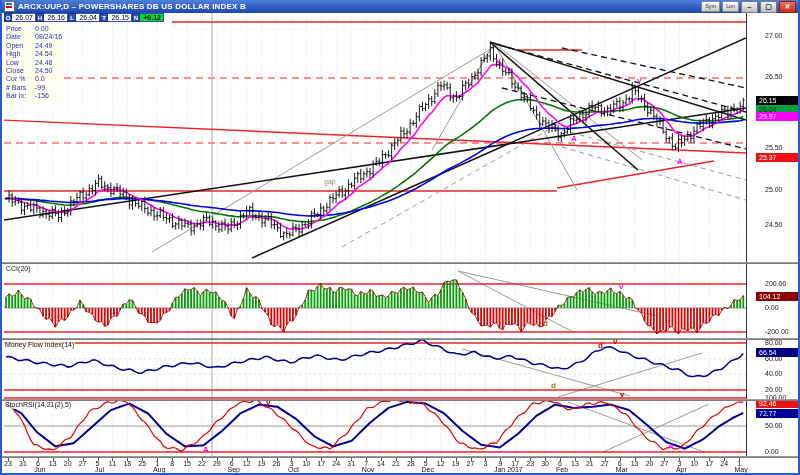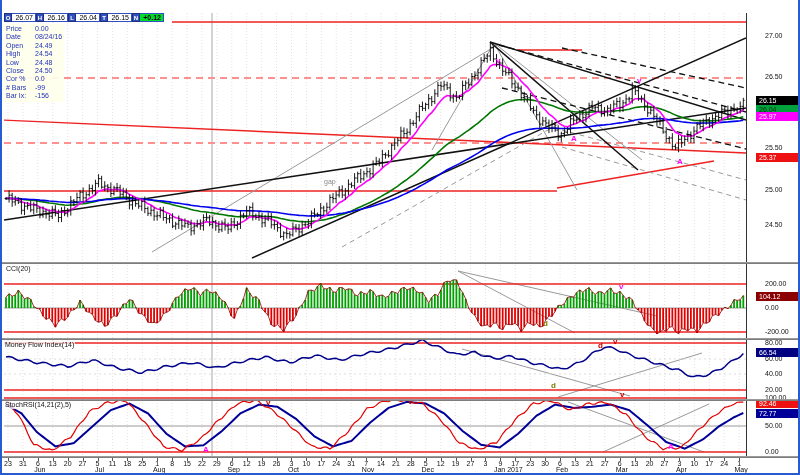--- a/index.html
+++ b/index.html
@@ -40,20 +40,29 @@
   .wk-tick{position:absolute;top:0;width:1px;height:3px;background:#555;}
   .wk-day{position:absolute;top:2px;font-size:7px;color:#111;transform:translateX(-50%);}
   .wk-month{position:absolute;top:8px;font-size:7px;color:#111;transform:translateX(-50%);white-space:nowrap;}
   #chart-svg{position:absolute;left:0;top:0;z-index:2;}
   .annot{position:absolute;font-size:8px;font-weight:bold;z-index:6;line-height:8px;}
 </style>
 </head>
 <body>
 
 <div id="win">
+  <div id="titlebar">
+    <div id="appicon"></div>
+    <div id="title-text">ARCX:UUP,D – POWERSHARES DB US DOLLAR INDEX B</div>
+    <div class="tb-btn">Sym</div>
+    <div class="tb-btn">Lim</div>
+    <div class="win-btn">–</div>
+    <div class="win-btn">▢</div>
+    <div class="win-btn close">✕</div>
+  </div>
 
   <svg id="chart-svg" width="800" height="458">
       <defs>
         <clipPath id="clipP">
           <rect x="2" y="13" width="742" height="249"></rect>
         </clipPath>
         <clipPath id="clipC">
           <rect x="2" y="264" width="742" height="74"></rect>
         </clipPath>
         <clipPath id="clipM">

